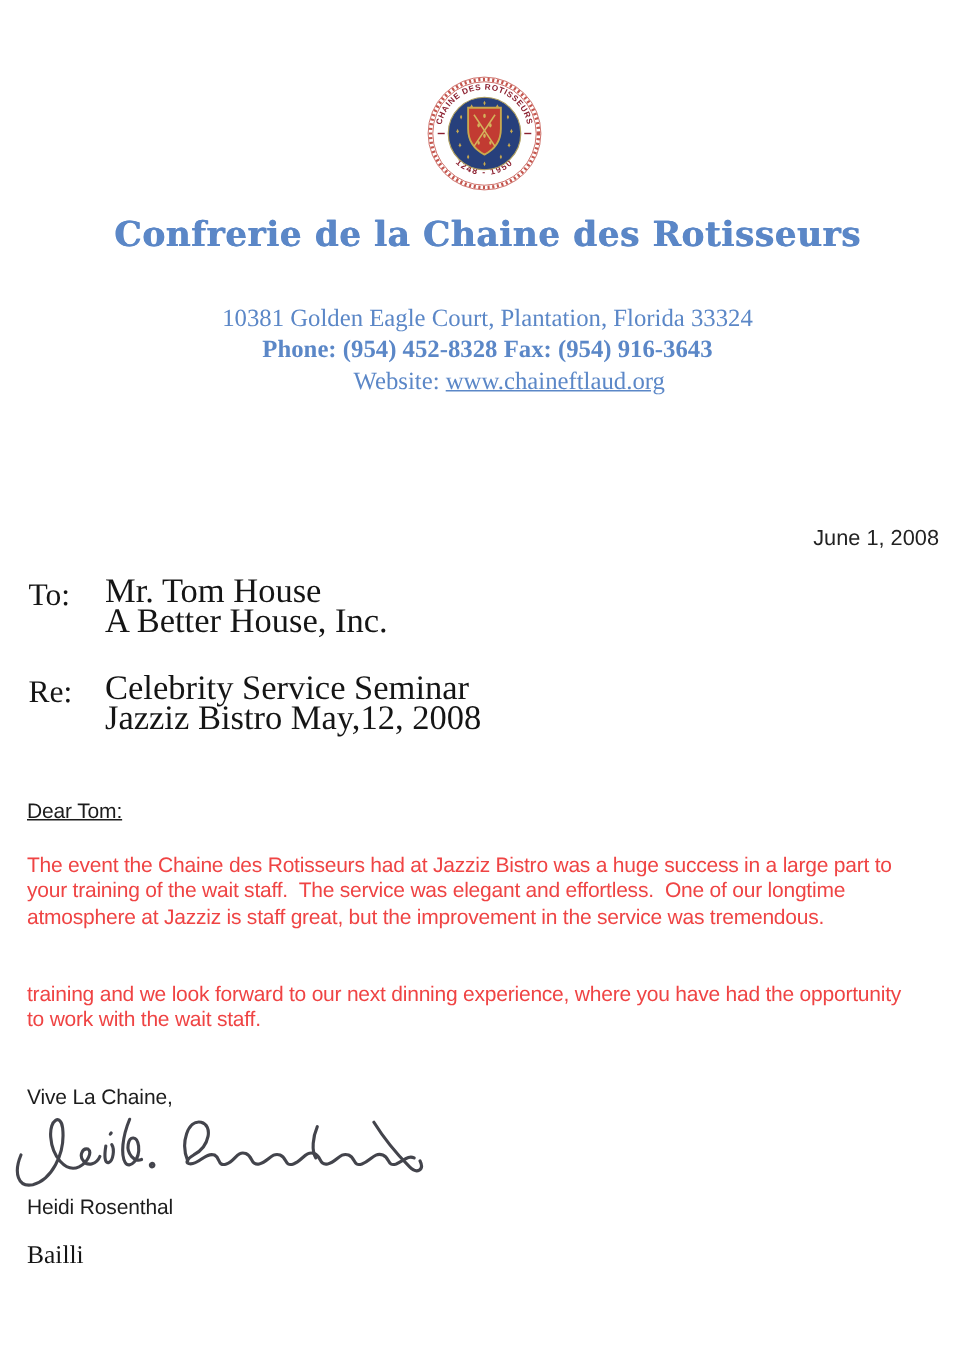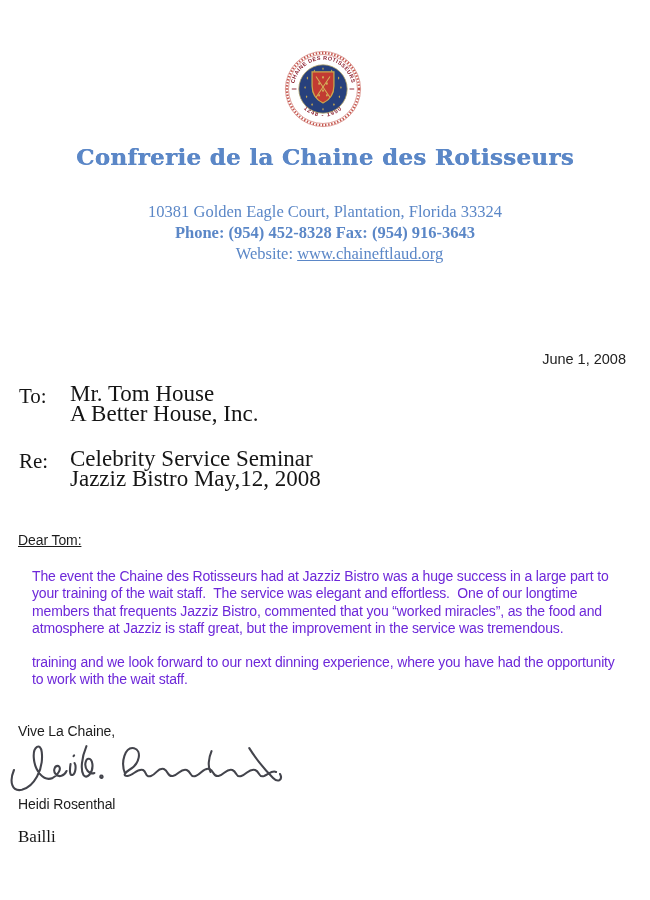--- a/index.html
+++ b/index.html
@@ -33,22 +33,22 @@
     font-size:21px;color:#151515;
   }
   .block-lines{
     position:absolute;left:70px;font-family:"Liberation Serif",serif;
     font-size:23px;line-height:19.5px;color:#151515;
   }
   .to-row{top:384px;}
   .re-row{top:417px;margin-top:32px;}
   .salutation{position:absolute;left:18px;top:532px;font-size:14px;letter-spacing:-0.1px;text-decoration:underline;}
   .para{
-    position:absolute;left:32px;font-size:14px;line-height:17.3px;
-    letter-spacing:-0.15px;color:#6d28d9;
+    position:absolute;left:18px;font-size:14px;line-height:17.3px;
+    letter-spacing:-0.15px;color:#ef4444;
   }
   .para div, .block-lines div{white-space:pre;}
   .p1{top:568px;}
   .p2{top:654px;}
   .closing{position:absolute;left:18px;top:723px;font-size:14px;letter-spacing:-0.1px;}
   .signature{position:absolute;left:8px;top:739px;width:278px;height:60px;}
   .signed-name{position:absolute;left:18px;top:796px;font-size:14px;letter-spacing:-0.1px;}
   .signer-title{
     position:absolute;left:18px;top:827px;
     font-family:"Liberation Serif",serif;font-size:17px;color:#151515;
@@ -125,21 +125,20 @@
   <div class="block-lines re-row">
       <div>Celebrity Service Seminar</div>
       <div>Jazziz Bistro May,12, 2008</div>
     </div>
 
   <div class="salutation">Dear Tom:</div>
 
   <div class="para p1">
       <div>The event the Chaine des Rotisseurs had at Jazziz Bistro was a huge success in a large part to</div>
       <div>your training of the wait staff.  The service was elegant and effortless.  One of our longtime</div>
-      <div>members that frequents Jazziz Bistro, commented that you “worked miracles”, as the food and</div>
       <div>atmosphere at Jazziz is staff great, but the improvement in the service was tremendous.</div>
     </div>
   <div class="para p2">
       <div>training and we look forward to our next dinning experience, where you have had the opportunity</div>
       <div>to work with the wait staff.</div>
     </div>
 
   <div class="closing">Vive La Chaine,</div>
 
   <svg class="signature" viewBox="0 0 280 58" aria-hidden="true">

